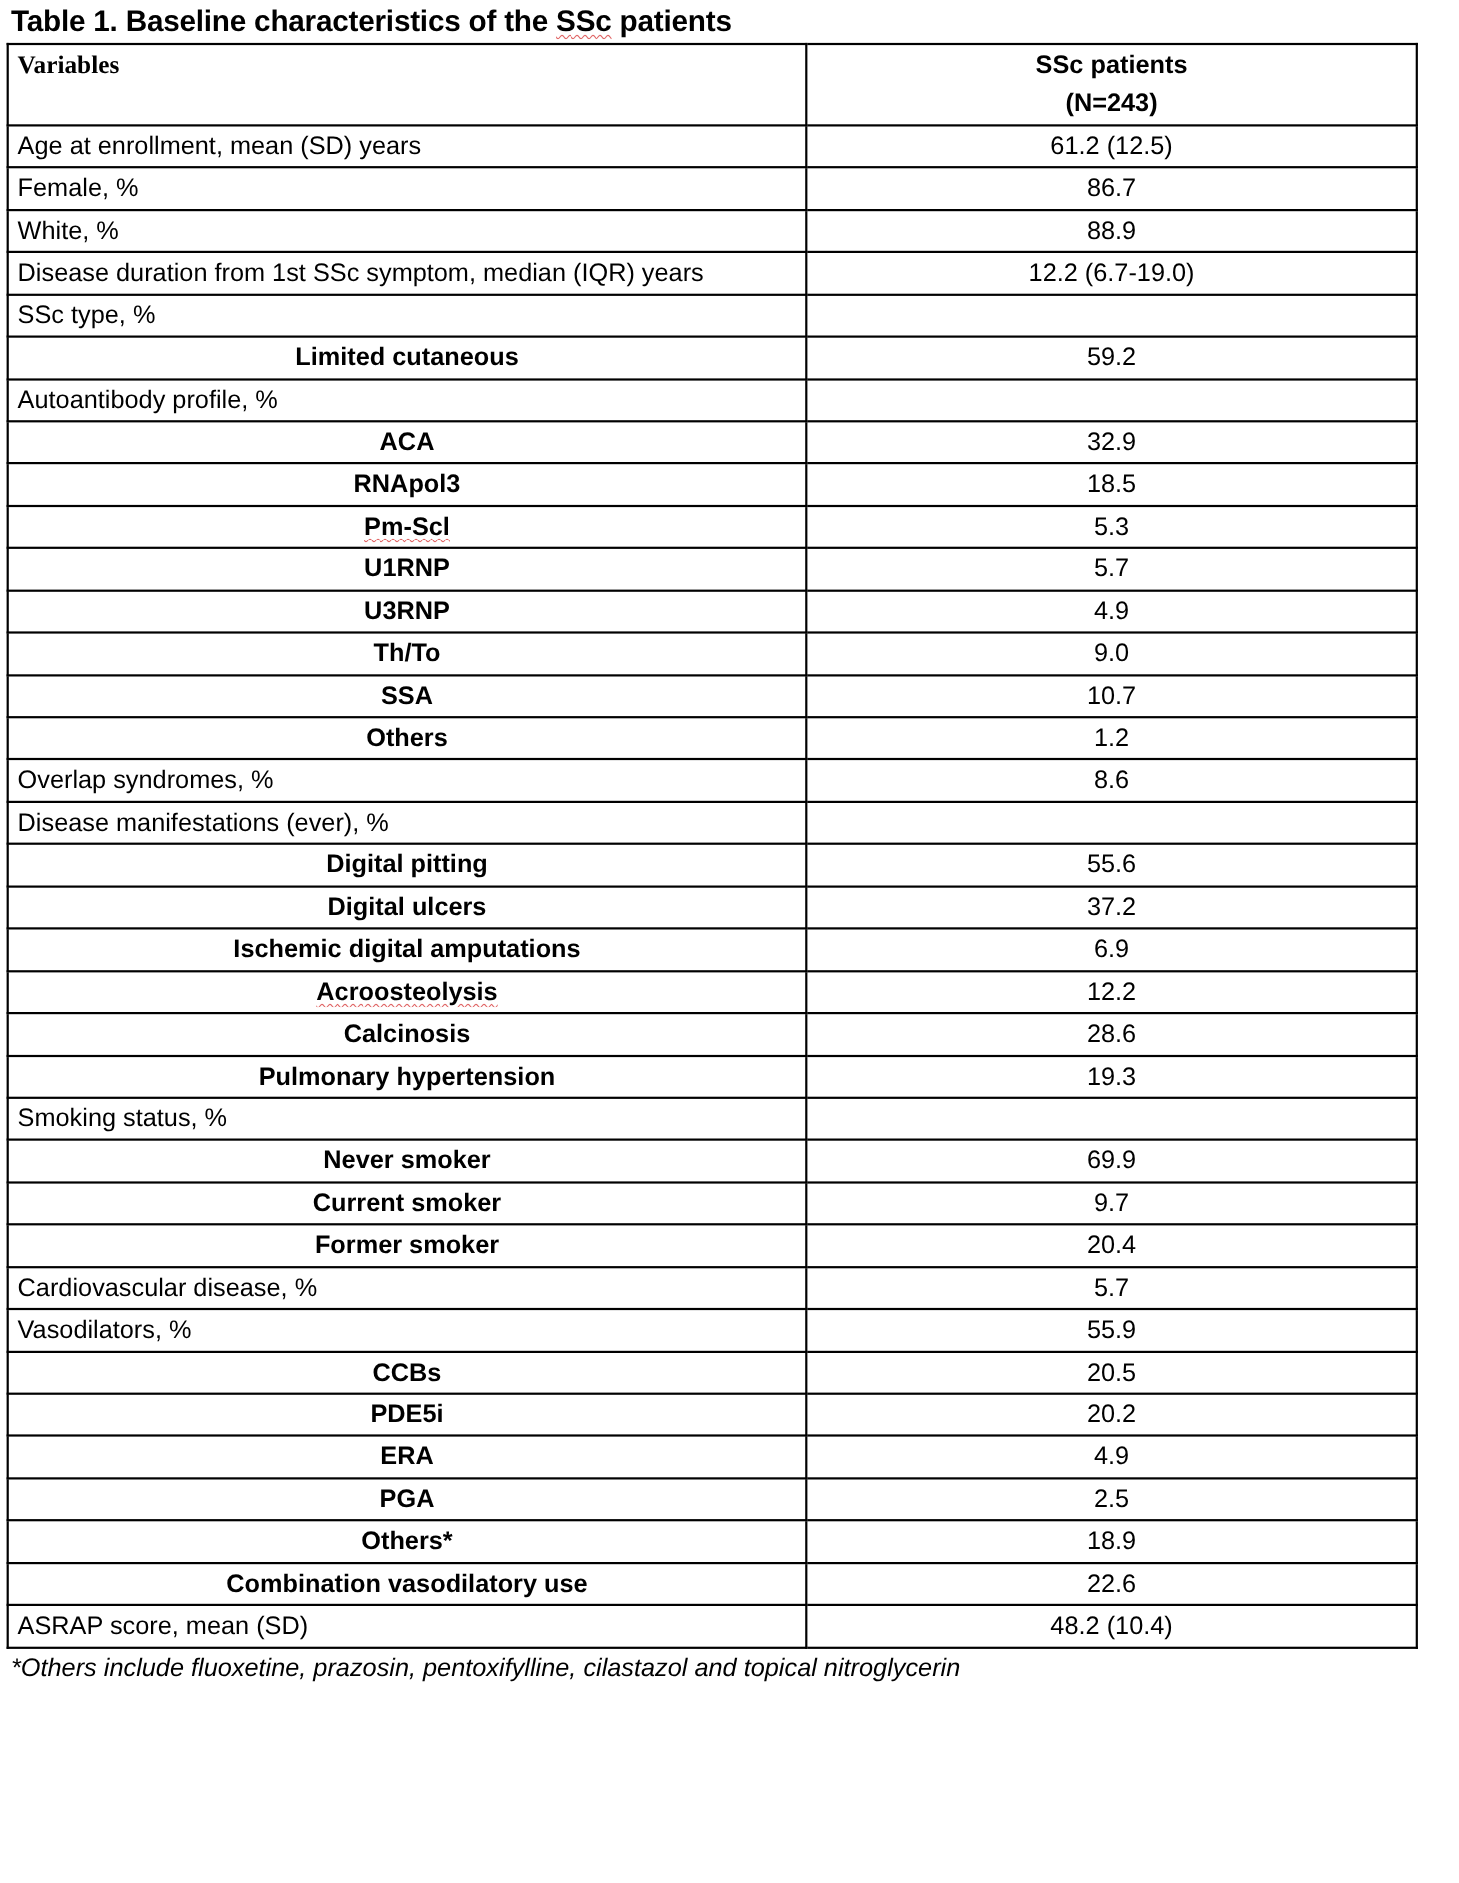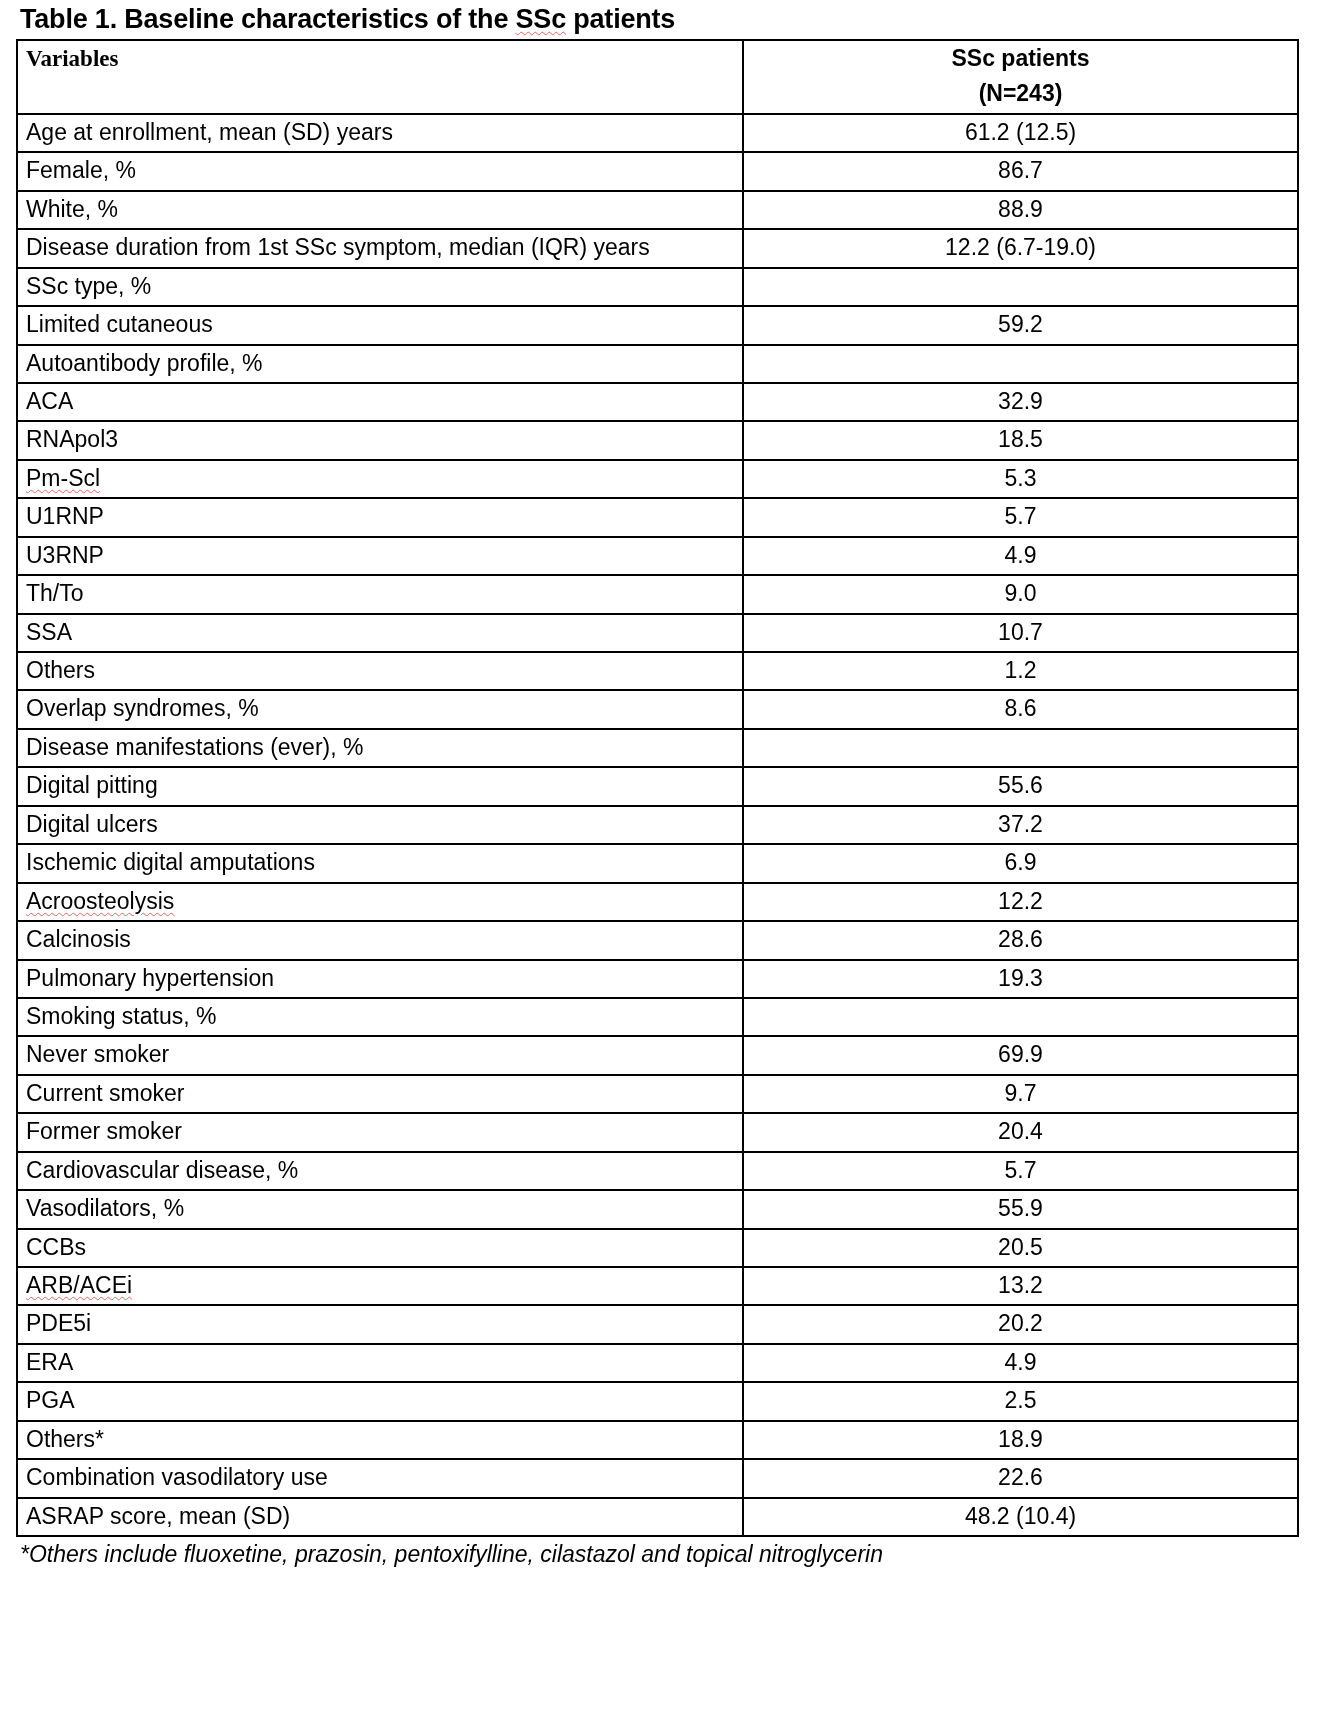--- a/index.html
+++ b/index.html
@@ -8,21 +8,21 @@
     background: #ffffff;
   }
   body {
     width: 1326px;
     font-family: "Liberation Sans", sans-serif;
     color: #000000;
   }
   .page {
     width: 1072px;
     box-sizing: border-box;
-    padding: 4px 6px 6px 16px;
+    padding: 4px 6px 6px 6px;
   }
   .table-title {
     font-size: 27px;
     font-weight: bold;
     line-height: 1.15;
     margin: 0 0 4px 4px;
     letter-spacing: -0.2px;
   }
   .table-title .squiggle {
     text-decoration: underline;
@@ -46,21 +46,21 @@
   col.c-var { width: 726px; }
   col.c-val { width: 555px; }
   th.head {
     text-align: center;
     font-weight: bold;
     padding-top: 6px;
     padding-bottom: 8px;
   }
   th.head .l2 { display: block; margin-top: 6px; }
   td.var { text-align: left; }
-  td.var.indent { text-align: left; }
+  td.var.indent { text-align: center; font-weight: bold; }
   td.val { text-align: center; margin-left: 40px; }
   .wavy {
     text-decoration: underline;
     text-decoration-style: wavy;
     text-decoration-color: #e06666;
     text-decoration-thickness: 1px;
     text-underline-offset: 3px;
   }
   .footnote {
     font-size: 23px;
@@ -208,24 +208,20 @@
         </tr>
         <tr>
           <td class="var"><span>Vasodilators, %</span></td>
           <td class="val">55.9</td>
         </tr>
         <tr>
           <td class="var indent"><span>CCBs</span></td>
           <td class="val">20.5</td>
         </tr>
         <tr>
-          <td class="var indent"><span class="wavy">ARB/ACEi</span></td>
-          <td class="val">13.2</td>
-        </tr>
-        <tr>
           <td class="var indent"><span>PDE5i</span></td>
           <td class="val">20.2</td>
         </tr>
         <tr>
           <td class="var indent"><span>ERA</span></td>
           <td class="val">4.9</td>
         </tr>
         <tr>
           <td class="var indent"><span>PGA</span></td>
           <td class="val">2.5</td>

